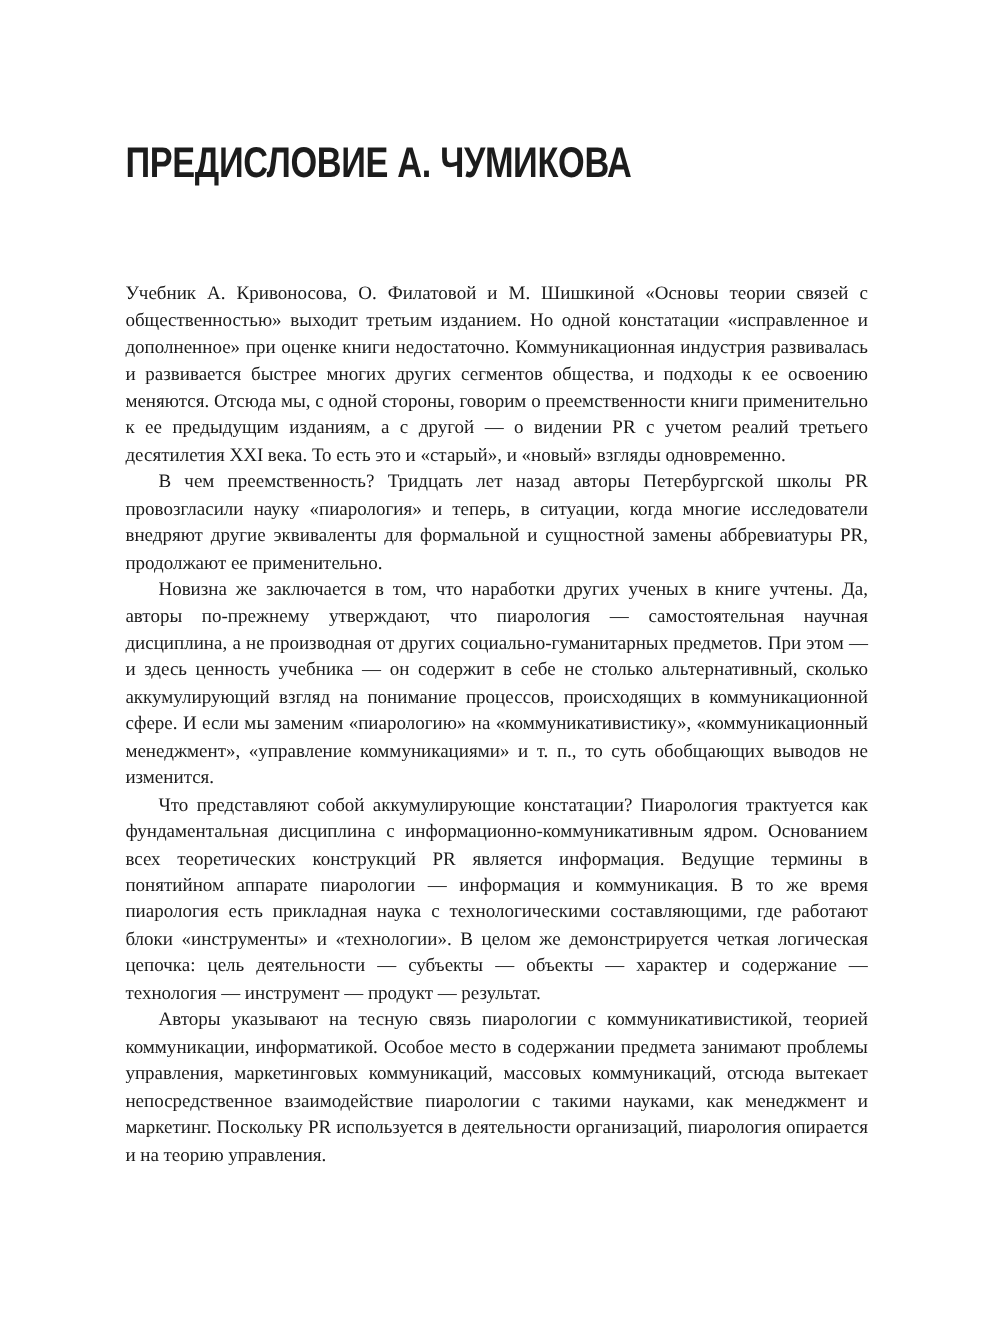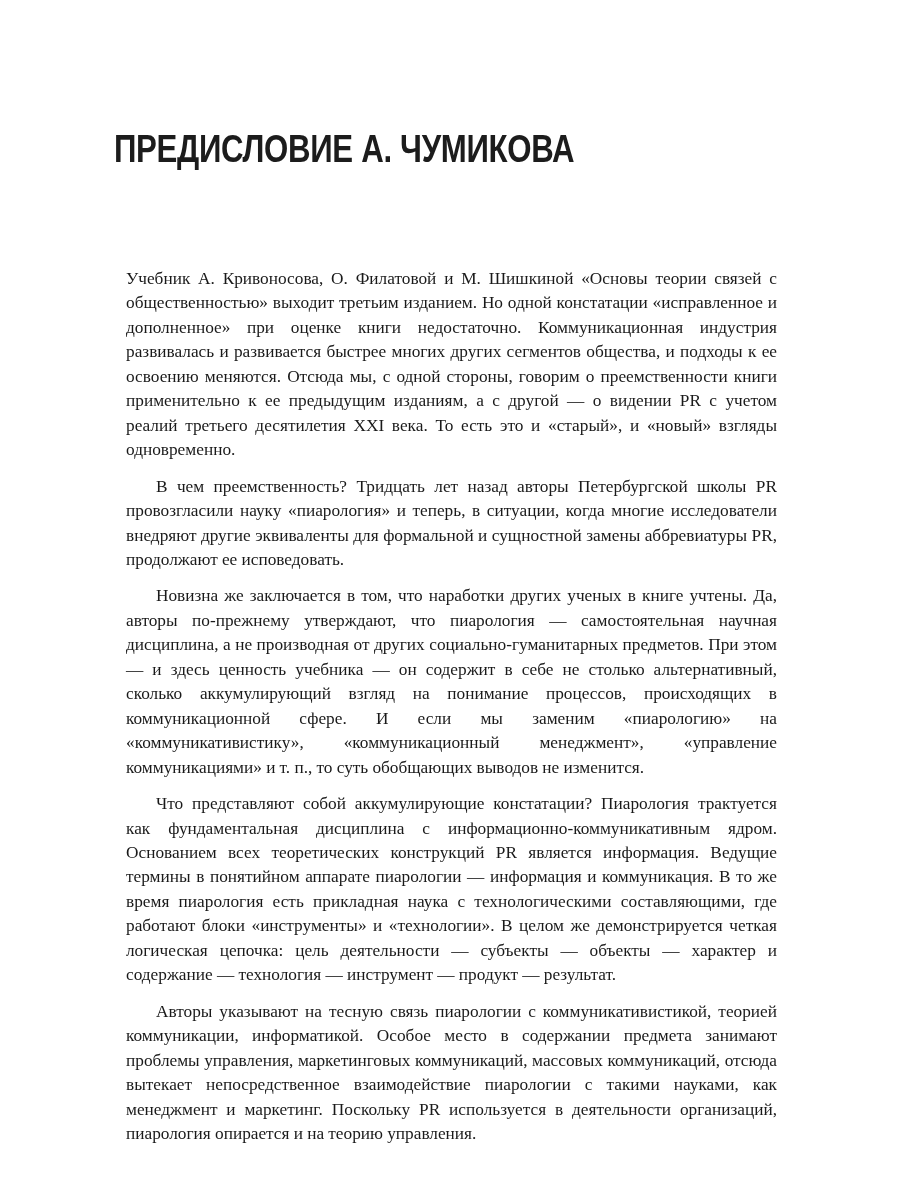--- a/index.html
+++ b/index.html
@@ -33,21 +33,21 @@
     transform-origin: left top;
     white-space: nowrap;
   }
   .body-block {
     position: absolute;
     left: 114px;
     top: 255px;
     width: 675px;
   }
   .body-block p {
-    margin: 12px;
+    margin: 0;
     font-family: "Liberation Serif", "DejaVu Serif", serif;
     font-size: 17.3px;
     line-height: 24.45px;
     color: #1a1a1a;
     text-align: justify;
     text-justify: inter-word;
     text-indent: 30px;
     -webkit-hyphens: none;
     hyphens: none;
     word-spacing: -0.1px;
@@ -58,19 +58,19 @@
 </style>
 </head>
 <body>
 
 <div class="page">
 
   <h1 class="page-title">ПРЕДИСЛОВИЕ А. ЧУМИКОВА</h1>
 
   <div class="body-block">
     <p>Учебник А. Кривоносова, О. Филатовой и М. Шишкиной «Основы теории связей с общественностью» выходит третьим изданием. Но одной констатации «исправленное и дополненное» при оценке книги недостаточно. Коммуникационная индустрия развивалась и развивается быстрее многих других сегментов общества, и подходы к ее освоению меняются. Отсюда мы, с одной стороны, говорим о преемственности книги применительно к ее предыдущим изданиям, а с другой — о видении PR с учетом реалий третьего десятилетия XXI века. То есть это и «старый», и «новый» взгляды одновременно.</p>
-    <p>В чем преемственность? Тридцать лет назад авторы Петербургской школы PR провозгласили науку «пиарология» и теперь, в ситуации, когда многие исследователи внедряют другие эквиваленты для формальной и сущностной замены аббревиатуры PR, продолжают ее исповедовать.</p>
+    <p>В чем преемственность? Тридцать лет назад авторы Петербургской школы PR провозгласили науку «пиарология» и теперь, в ситуации, когда многие исследователи внедряют другие эквиваленты для формальной и сущностной замены аббревиатуры PR, продолжают ее применительно.</p>
     <p>Новизна же заключается в том, что наработки других ученых в книге учтены. Да, авторы по-прежнему утверждают, что пиарология — самостоятельная научная дисциплина, а не производная от других социально-гуманитарных предметов. При этом — и здесь ценность учебника — он содержит в себе не столько альтернативный, сколько аккумулирующий взгляд на понимание процессов, происходящих в коммуникационной сфере. И если мы заменим «пиарологию» на «коммуникативистику», «коммуникационный менеджмент», «управление коммуникациями» и т. п., то суть обобщающих выводов не изменится.</p>
     <p>Что представляют собой аккумулирующие констатации? Пиарология трактуется как фундаментальная дисциплина с информационно-коммуникативным ядром. Основанием всех теоретических конструкций PR является информация. Ведущие термины в понятийном аппарате пиарологии — информация и коммуникация. В то же время пиарология есть прикладная наука с технологическими составляющими, где работают блоки «инструменты» и «технологии». В целом же демонстрируется четкая логическая цепочка: цель деятельности — субъекты — объекты — характер и содержание — технология — инструмент — продукт — результат.</p>
     <p>Авторы указывают на тесную связь пиарологии с коммуникативистикой, теорией коммуникации, информатикой. Особое место в содержании предмета занимают проблемы управления, маркетинговых коммуникаций, массовых коммуникаций, отсюда вытекает непосредственное взаимодействие пиарологии с такими науками, как менеджмент и маркетинг. Поскольку PR используется в деятельности организаций, пиарология опирается и на теорию управления.</p>
   </div>
 
 </div>
 
 </body></html>

